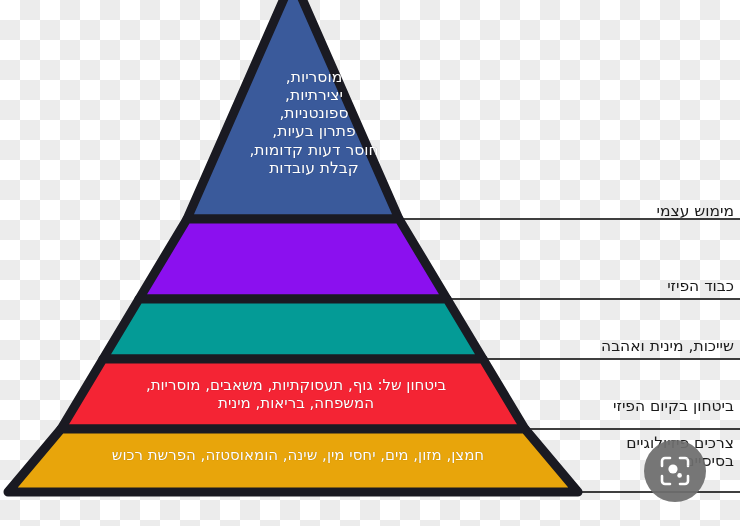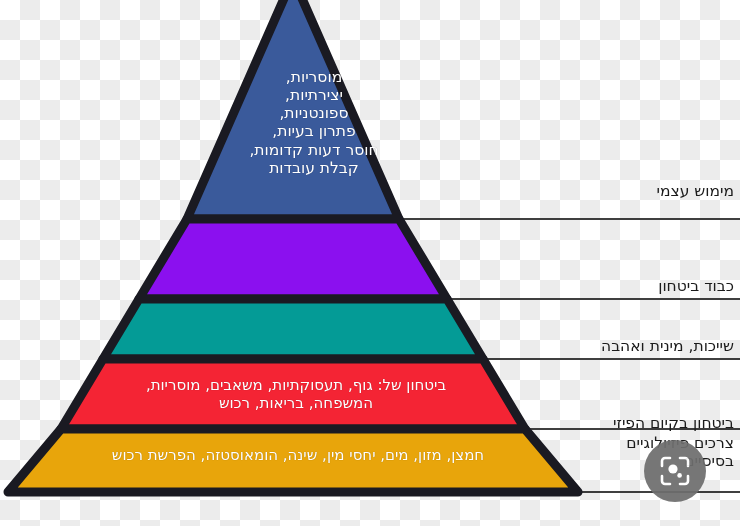--- a/index.html
+++ b/index.html
@@ -84,24 +84,24 @@
   .side-label {
     position: absolute;
     right: 6px;
     direction: rtl;
     text-align: right;
     color: #1b1b1b;
     font-size: 15.5px;
     line-height: 1.18;
     white-space: pre-line;
   }
-  #label-self-actualization { top: 182px; margin-left: 36px; }
+  #label-self-actualization { top: 202px; margin-left: 36px; }
   #label-esteem            { top: 277px; }
   #label-belonging         { top: 337px; }
-  #label-safety            { top: 414px; }
+  #label-safety            { top: 397px; }
   #label-physiological     { top: 434px; }
 
   
   #lens-badge {
     position: absolute;
     left: 644px;
     top: 440px;
     width: 62px;
     height: 62px;
     border-radius: 50%;
@@ -142,27 +142,27 @@
   <div class="band-text" id="text-self-actualization">מוסריות,
 יצירתיות,
 ספונטניות,
 פתרון בעיות,
 חוסר דעות קדומות,
 קבלת עובדות</div>
 
 
 
   <div class="band-text" id="text-safety">ביטחון של: גוף, תעסוקתיות, משאבים, מוסריות,
-המשפחה, בריאות, רכוש</div>
+המשפחה, בריאות, מינית</div>
 
   <div class="band-text" id="text-physiological">חמצן, מזון, מים, יחסי מין, שינה, הומאוסטזה, הפרשת רכוש</div>
 
   <div class="side-label" id="label-self-actualization">מימוש עצמי</div>
 
-  <div class="side-label" id="label-esteem">כבוד ביטחון</div>
+  <div class="side-label" id="label-esteem">כבוד הפיזי</div>
 
   <div class="side-label" id="label-belonging">שייכות, מינית ואהבה</div>
 
   <div class="side-label" id="label-safety">ביטחון בקיום הפיזי</div>
 
   <div class="side-label" id="label-physiological">צרכים פיזיולוגיים
 בסיסיים</div>
 
   <div id="lens-badge">
     <svg width="34" height="34" viewBox="0 0 34 34">

